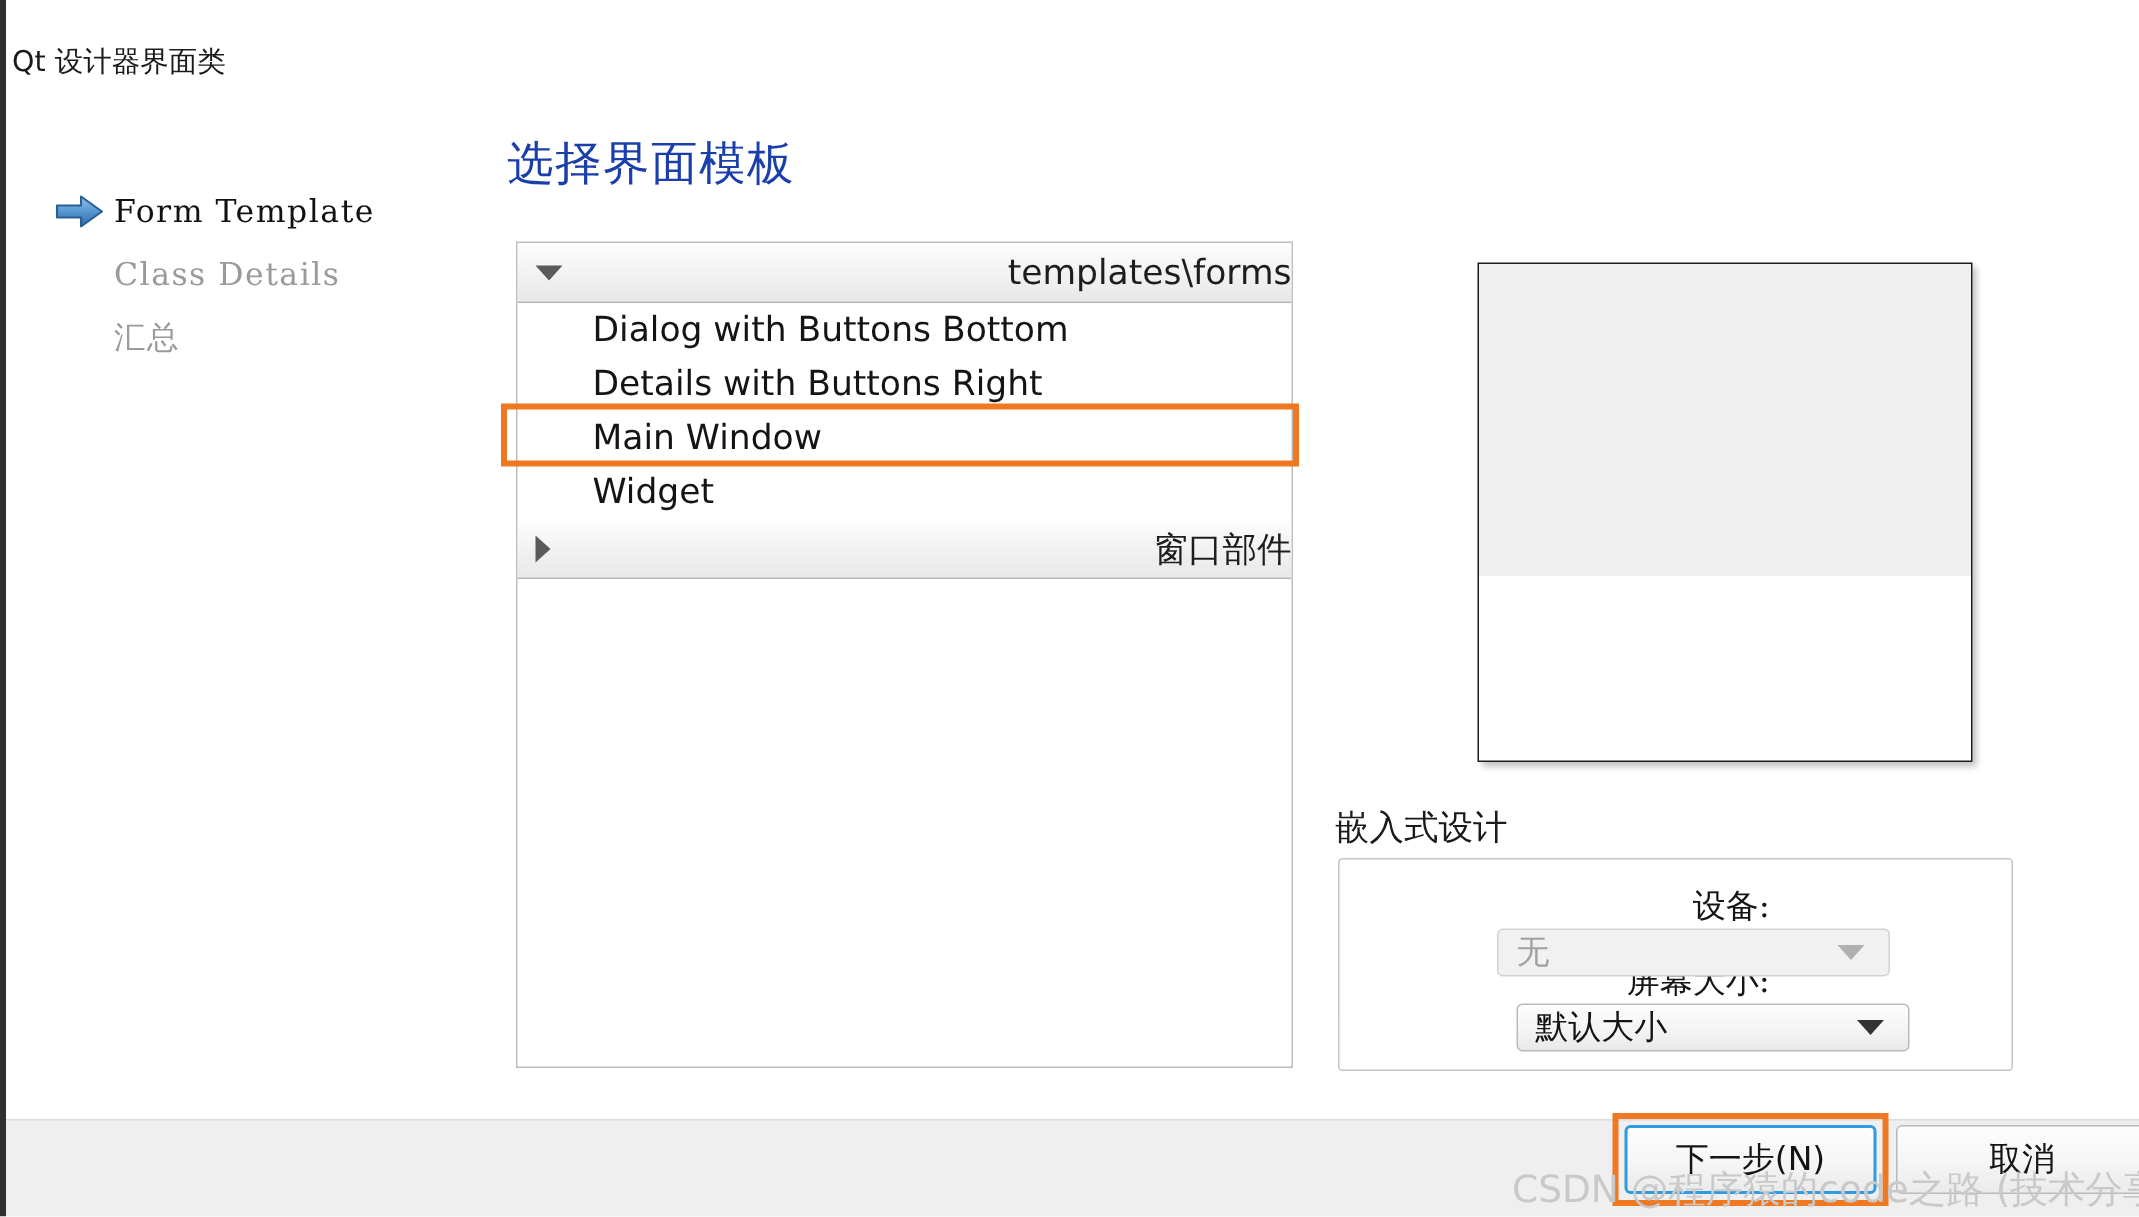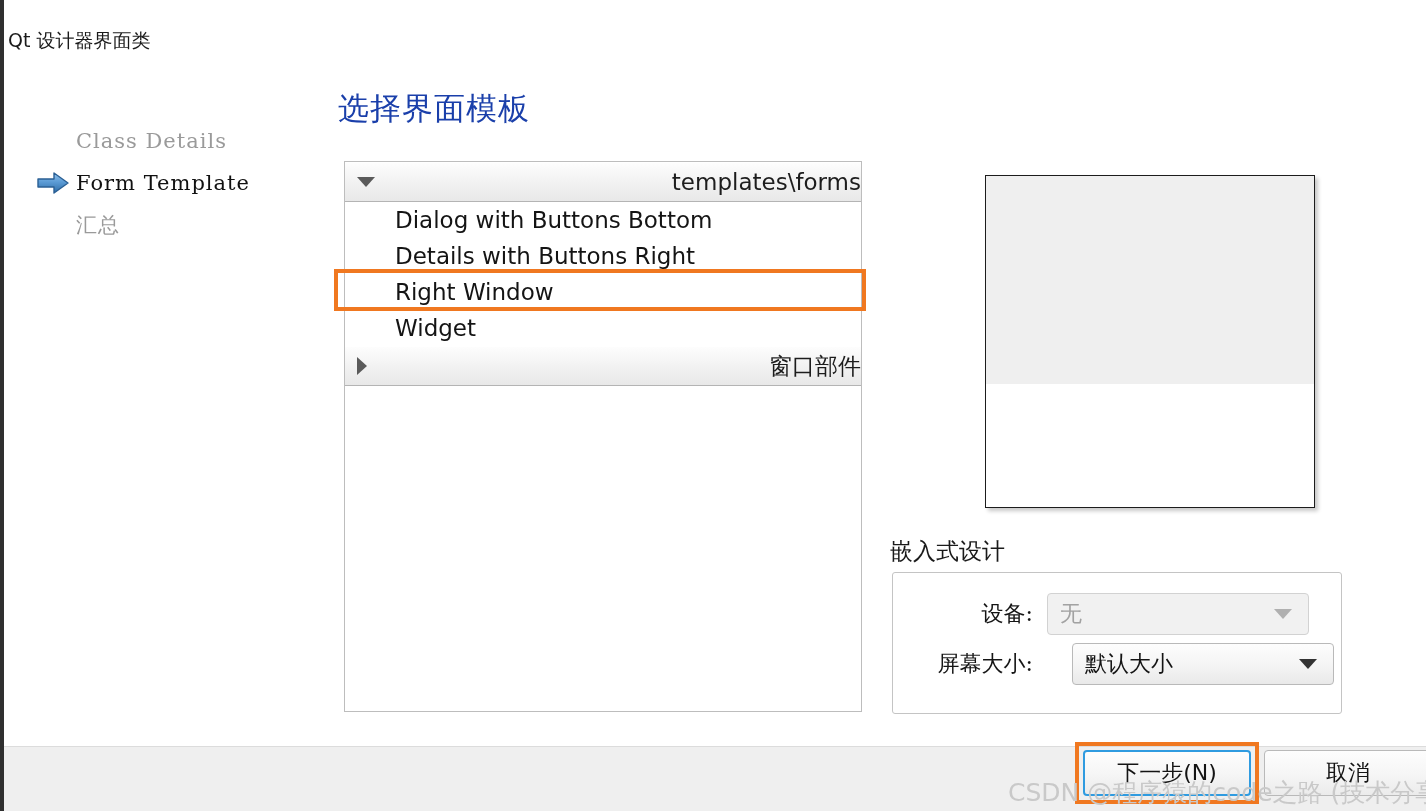--- a/index.html
+++ b/index.html
@@ -182,20 +182,21 @@
     border: 1px solid #c4c4c4;
     border-radius: 3px;
     box-sizing: border-box;
     background: #ffffff;
   }
   .form-row {
     display: flex;
     align-items: center;
     height: 50px;
     margin-left: 24px;
+    flex-direction: column;
   }
   .form-row:first-child { margin-top: 16px; }
   .form-label {
     width: 130px;
     text-align: right;
     padding-right: 14px;
     font-size: 22px;
     color: #151515;
     font-family: "DejaVu Serif", "Liberation Serif", serif;
     box-sizing: border-box;
@@ -281,44 +282,44 @@
   }
 </style>
 </head>
 <body>
 
 <div id="window-left-edge"></div>
 
 <div id="dialog-title">Qt 设计器界面类</div>
 
 <div id="wizard-sidebar">
-
-  <div class="sidebar-item inactive">
-    <span class="sb-icon"></span>
-    <span class="sb-label">Class Details</span>
-  </div>
 
   <div class="sidebar-item active">
     <span class="sb-icon">
       <svg width="34" height="24" viewBox="0 0 34 24" aria-hidden="true">
         <defs>
           <linearGradient id="arrGrad" x1="0" y1="0" x2="0" y2="1">
             <stop offset="0%" stop-color="#8fc0ea"></stop>
             <stop offset="45%" stop-color="#5b9bd5"></stop>
             <stop offset="100%" stop-color="#2e6ca6"></stop>
           </linearGradient>
         </defs>
         <path d="M2 8 L18 8 L18 2 L32 12 L18 22 L18 16 L2 16 Z" fill="url(#arrGrad)" stroke="#2a5f94" stroke-width="1.4" stroke-linejoin="round"></path>
       </svg>
     </span>
     <span class="sb-label">Form Template</span>
   </div>
 
   <div class="sidebar-item inactive">
     <span class="sb-icon"></span>
+    <span class="sb-label">Class Details</span>
+  </div>
+
+  <div class="sidebar-item inactive">
+    <span class="sb-icon"></span>
     <span class="sb-label">汇总</span>
   </div>
 
 </div>
 
 <div id="section-heading">选择界面模板</div>
 
 <div id="template-list">
 
   <div class="list-group-header">
@@ -326,21 +327,21 @@
     <span class="grp-label">templates\forms</span>
   </div>
 
   <div class="list-row">
     <span class="row-text">Dialog with Buttons Bottom</span>
   </div>
   <div class="list-row">
     <span class="row-text">Details with Buttons Right</span>
   </div>
   <div class="list-row">
-    <span class="row-text">Right Window</span>
+    <span class="row-text">Main Window</span>
   </div>
   <div class="list-row">
     <span class="row-text">Widget</span>
   </div>
 
   <div class="list-group-header">
     <span class="tri right"></span>
     <span class="grp-label">窗口部件</span>
   </div>
 

